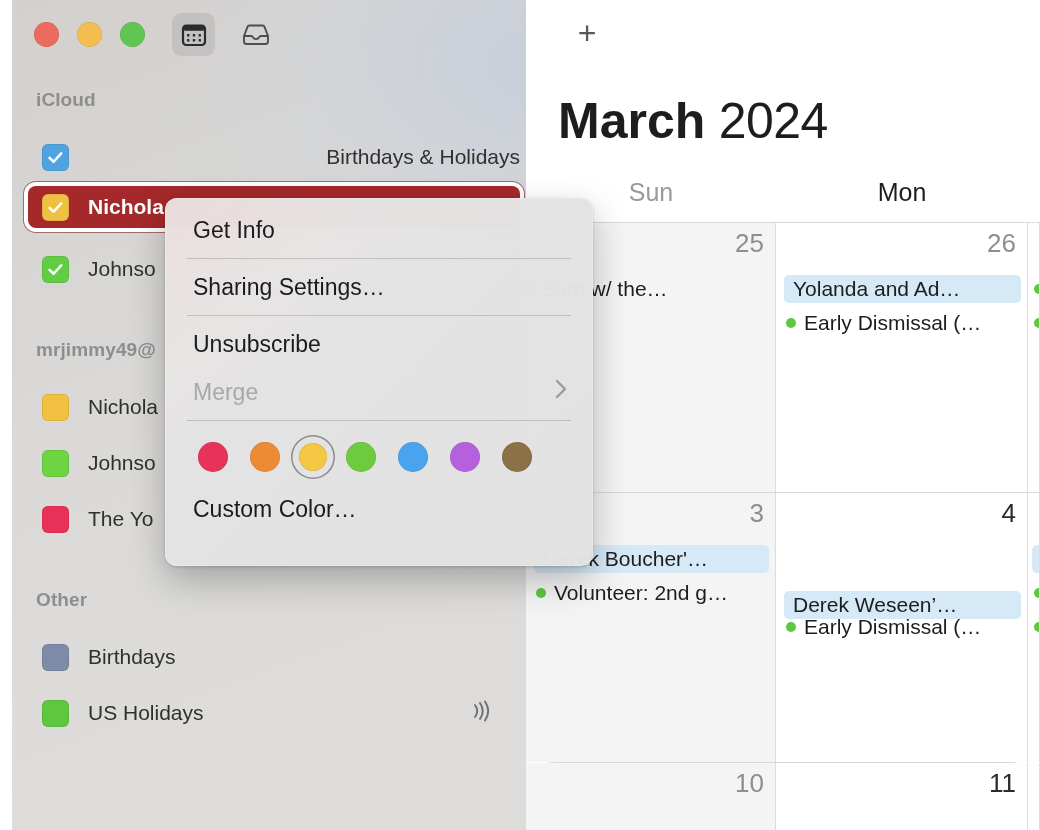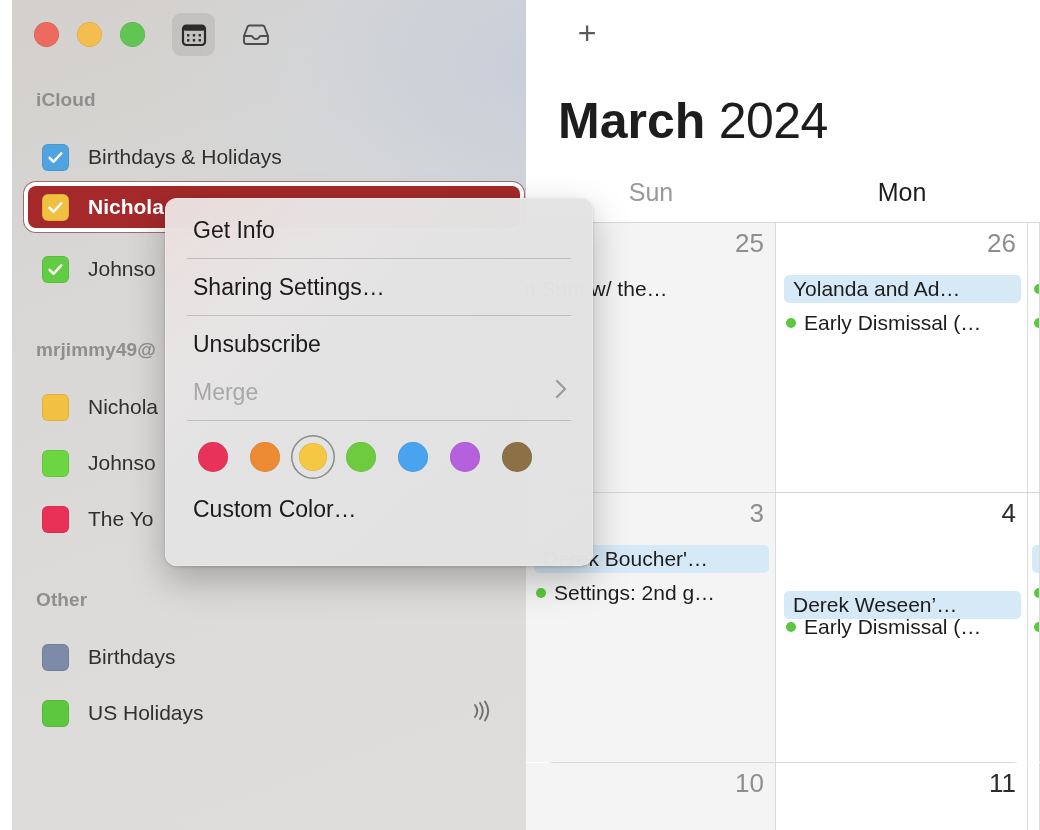--- a/index.html
+++ b/index.html
@@ -182,21 +182,21 @@
 
     <div class="tb-btn inbox">
       <svg width="30" height="26" viewBox="0 0 30 26">
         <path d="M3 14 L6.5 4.8 Q7 3.5 8.4 3.5 L21.6 3.5 Q23 3.5 23.5 4.8 L27 14 L27 19.5 Q27 22 24.5 22 L5.5 22 Q3 22 3 19.5 Z" fill="none" stroke="#4d4d4d" stroke-width="1.9" stroke-linejoin="round"></path>
         <path d="M3 14 L10 14 Q11.4 14 12 15.3 Q12.8 17 15 17 Q17.2 17 18 15.3 Q18.6 14 20 14 L27 14" fill="none" stroke="#4d4d4d" stroke-width="1.9" stroke-linejoin="round"></path>
       </svg>
     </div>
 
     <div class="sec-head" style="top:89px;">iCloud</div>
 
-    <div class="cal-row" style="top:136px;">
+    <div class="cal-row" style="top:136px;justify-content:space-between;">
       <div class="swatch-box" style="background:#4ea3e0;">
         <svg class="check" viewBox="0 0 16 16">
             <path d="M2.4 8.4 L6.2 12 L13.4 4.2" fill="none" stroke="#fff" stroke-width="2.4" stroke-linecap="round" stroke-linejoin="round"></path>
           </svg>
       </div>
       <div class="label">Birthdays &amp; Holidays</div>
     </div>
 
     <div class="cal-row selected" style="top:186px;">
       <div class="swatch-box" style="background:#f0c040;">
@@ -299,21 +299,21 @@
       </div>
 
       <div class="grid-row" style="top:270px; height:270px;">
         <div class="daycell weekend" style="left:0px; width:250px;">
           <div class="daynum">3</div>
           <div class="ev block" style="top:52px;">
             <span class="ev-txt">Derek Boucher'…</span>
           </div>
           <div class="ev" style="top:86px;">
             <span class="dot" style="background:#5cc73f;"></span>
-            <span class="ev-txt">Settings: 2nd g…</span>
+            <span class="ev-txt">Volunteer: 2nd g…</span>
           </div>
         </div>
         <div class="daycell weekday" style="left:250px; width:252px;">
           <div class="daynum weekday">4</div>
           <div class="ev block" style="top:86px;margin-top:12px;">
             <span class="ev-txt">Derek Weseen’…</span>
           </div>
           <div class="ev" style="top:120px;">
             <span class="dot" style="background:#5cc73f;"></span>
             <span class="ev-txt">Early Dismissal (…</span>

